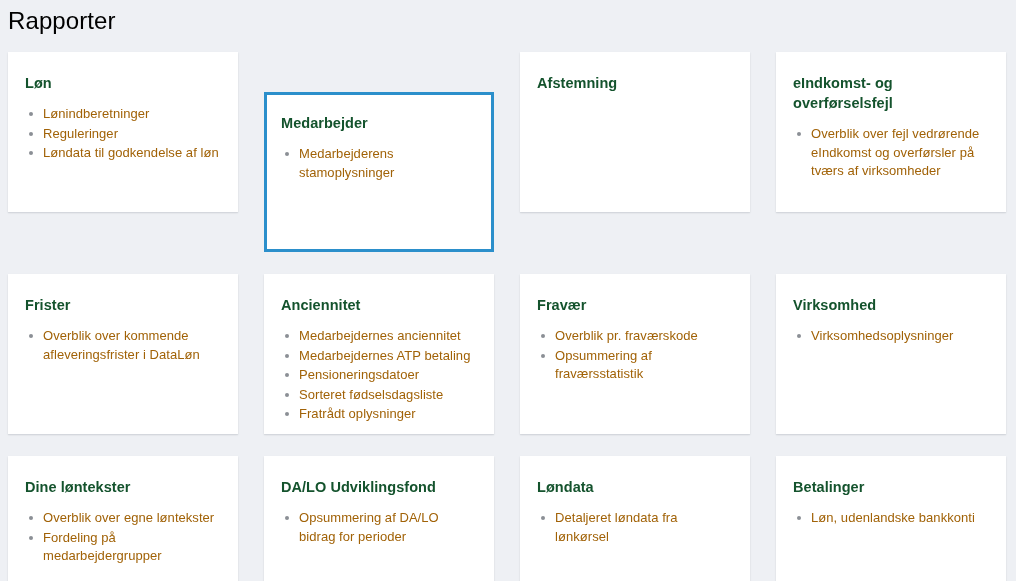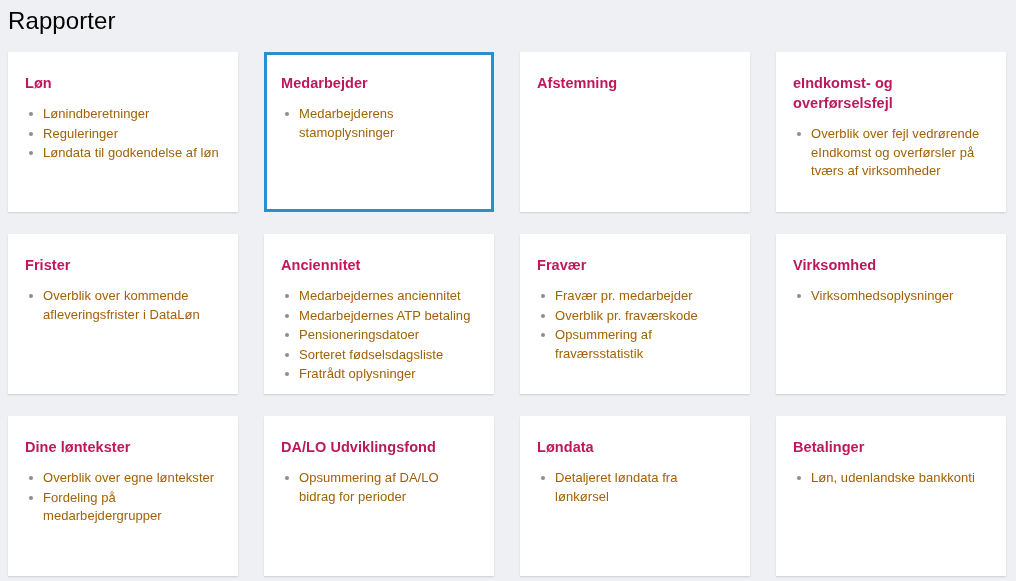--- a/index.html
+++ b/index.html
@@ -47,26 +47,27 @@
     height: 160px;
     padding: 20px 16px 12px 16px;
     box-shadow: 0 1px 2px rgba(40, 45, 60, 0.10), 0 1px 1px rgba(40,45,60,0.06);
     border: 1px solid transparent;
     overflow: hidden;
   }
   .card.selected {
     border: 3px solid #2b8fcb;
     padding: 18px 14px 10px 14px;
     box-shadow: none;
+    margin-top: 40px;
   }
   .card-title {
     margin: 0 0 12px 0;
     font-size: 14.5px;
     font-weight: 700;
-    color: #be185d;
+    color: #14532d;
     line-height: 20px;
     letter-spacing: 0.05px;
   }
   .card-list {
     list-style: none;
     margin: 0;
     padding: 0;
   }
   .card-list li {
     position: relative;
@@ -128,21 +129,20 @@
           <li><span class="bullet"></span><span>Medarbejdernes anciennitet</span></li>
           <li><span class="bullet"></span><span>Medarbejdernes ATP betaling</span></li>
           <li><span class="bullet"></span><span>Pensioneringsdatoer</span></li>
           <li><span class="bullet"></span><span>Sorteret fødselsdagsliste</span></li>
           <li><span class="bullet"></span><span>Fratrådt oplysninger</span></li>
         </ul>
       </div>
       <div class="card">
         <div class="card-title">Fravær</div>
         <ul class="card-list">
-          <li><span class="bullet"></span><span>Fravær pr. medarbejder</span></li>
           <li><span class="bullet"></span><span>Overblik pr. fraværskode</span></li>
           <li><span class="bullet"></span><span>Opsummering af fraværsstatistik</span></li>
         </ul>
       </div>
       <div class="card">
         <div class="card-title">Virksomhed</div>
         <ul class="card-list">
           <li><span class="bullet"></span><span>Virksomhedsoplysninger</span></li>
         </ul>
       </div>

